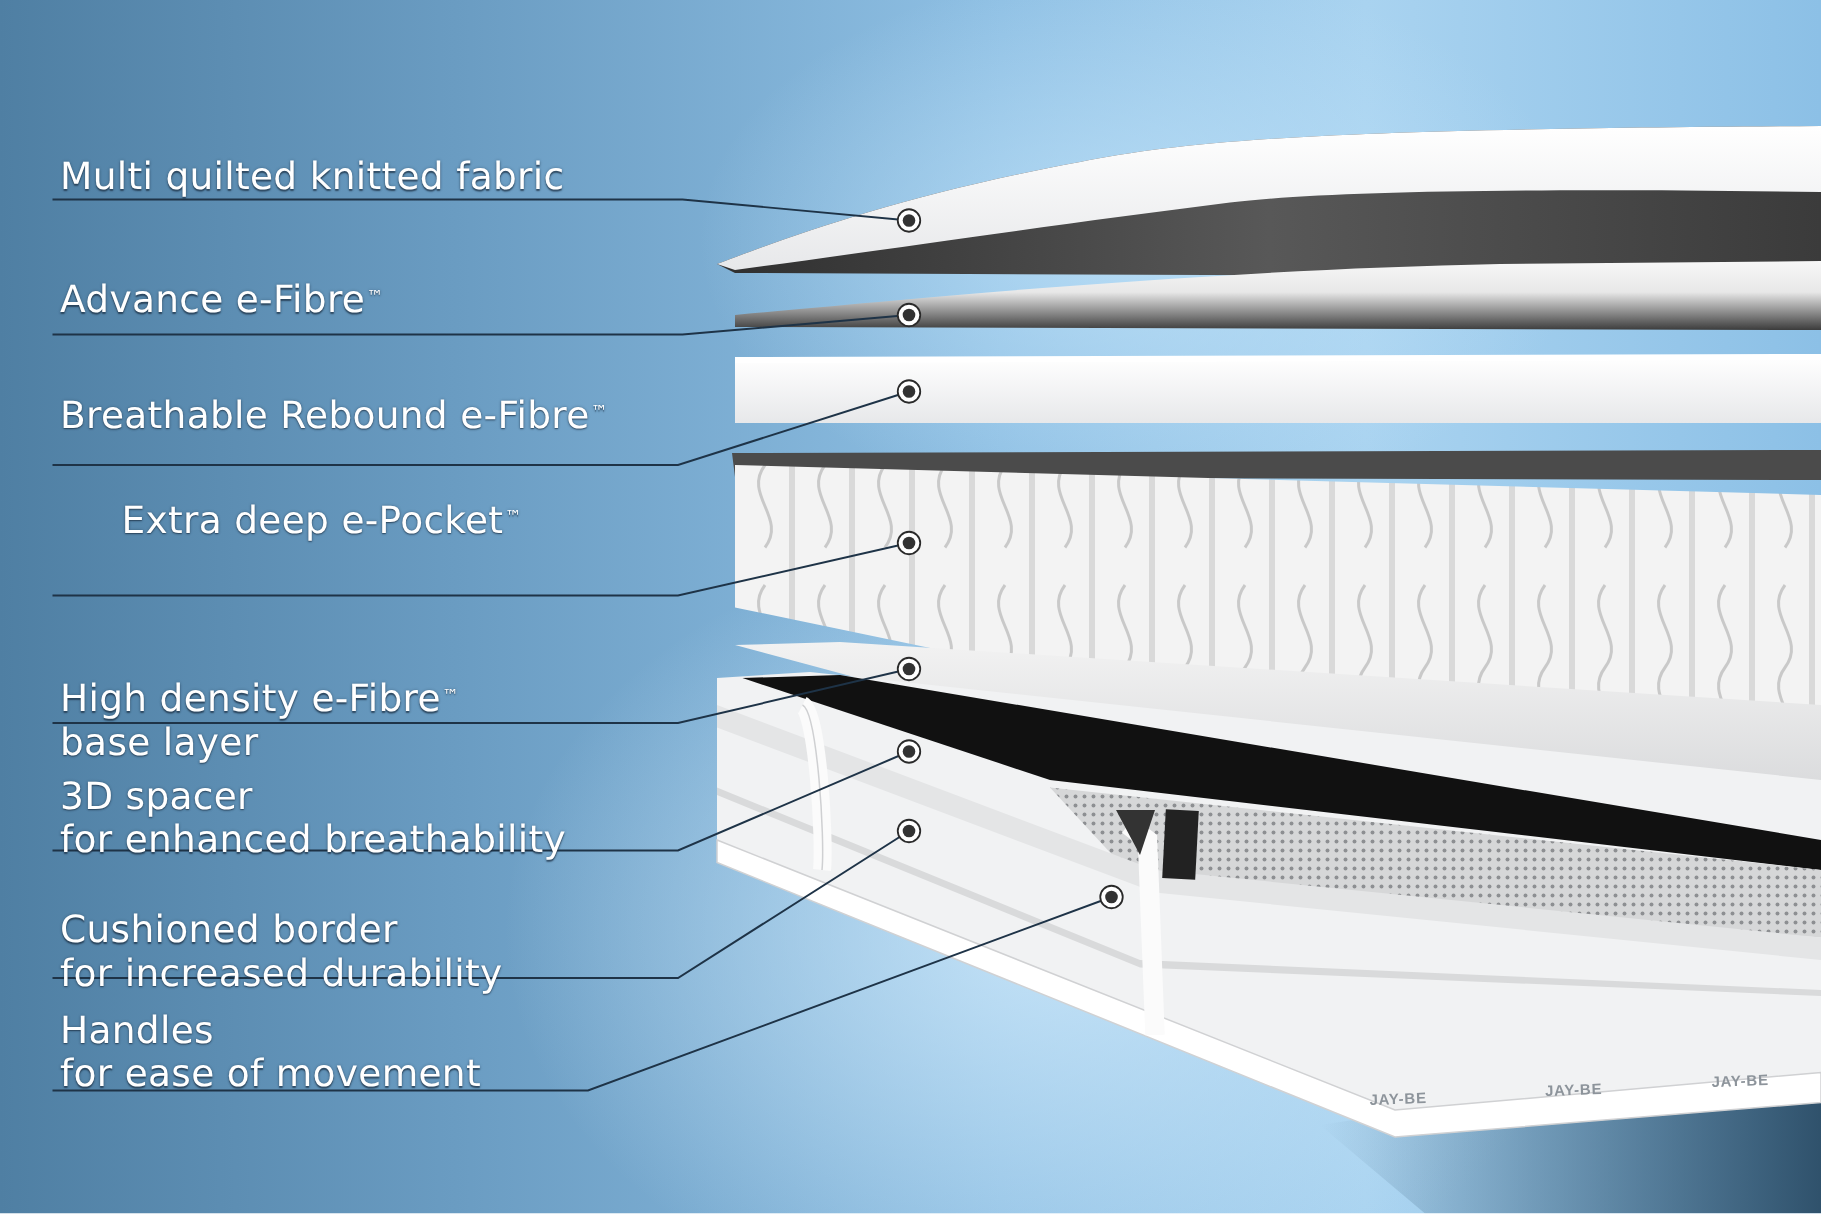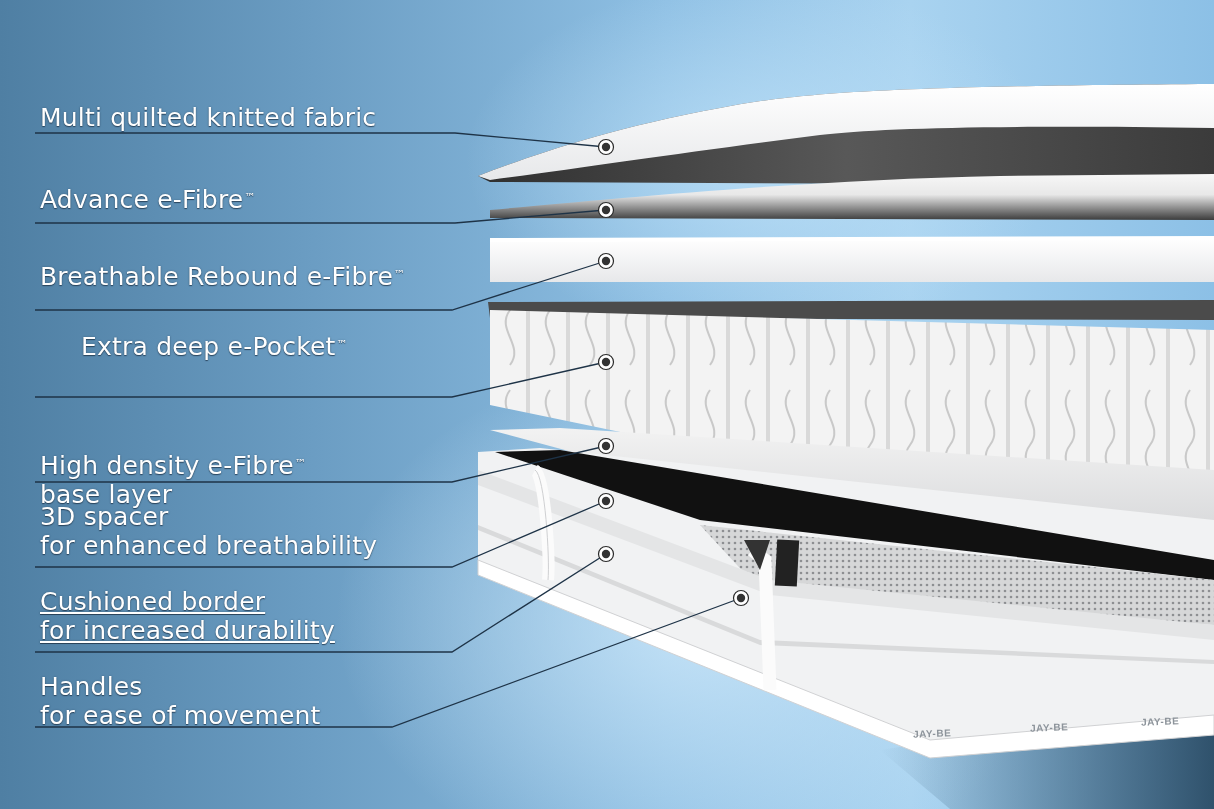--- a/index.html
+++ b/index.html
@@ -139,24 +139,24 @@
 <div class="label" style="top:262px;">
   <span>Breathable Rebound e-Fibre</span><span class="tm">™</span>
 </div>
 <div class="label" style="top:332px;margin-left:41px;">
   <span>Extra deep e-Pocket</span><span class="tm">™</span>
 </div>
 <div class="label" style="top:417px;margin-top:34px;">
   <span>High density e-Fibre</span><span class="tm">™</span>
   <span class="sub">base layer</span>
 </div>
-<div class="label" style="top:502px;">
+<div class="label" style="top:516px;">
   <span>3D spacer</span><span class="tm"></span>
   <span class="sub">for enhanced breathability</span>
 </div>
-<div class="label" style="top:587px;text-decoration:underline;">
+<div class="label" style="top:605px;">
   <span>Cushioned border</span><span class="tm"></span>
   <span class="sub">for increased durability</span>
 </div>
 <div class="label" style="top:672px;">
   <span>Handles</span><span class="tm"></span>
   <span class="sub">for ease of movement</span>
 </div>
 
 </body></html>

